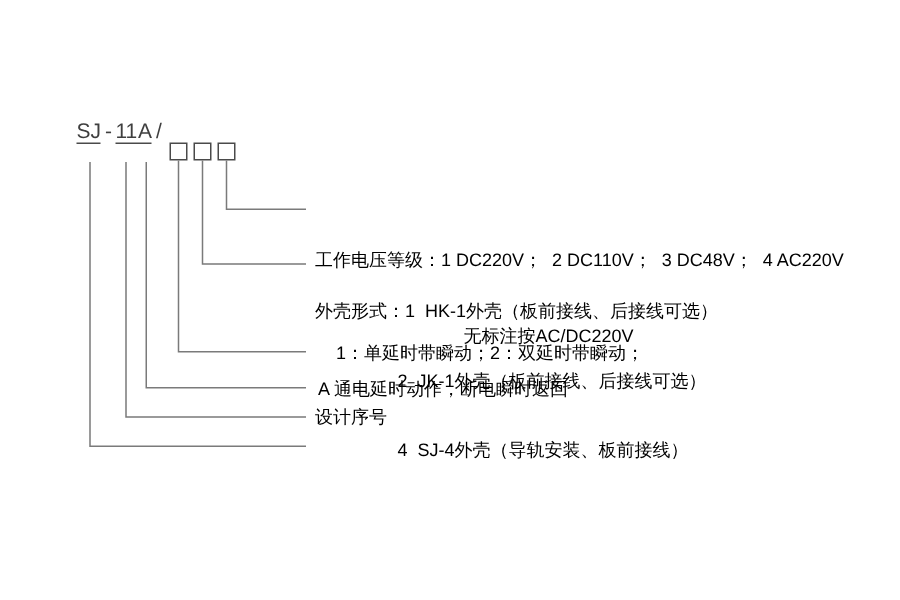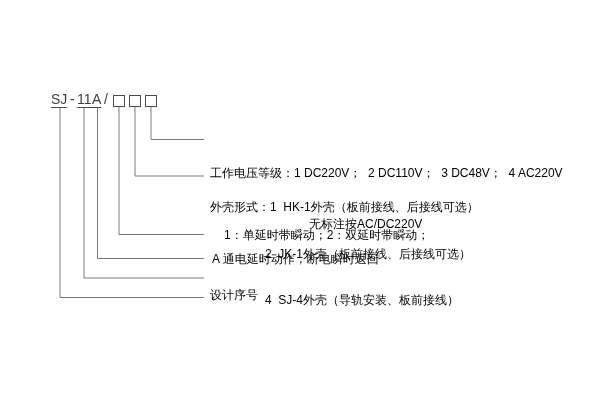--- a/index.html
+++ b/index.html
@@ -12,21 +12,21 @@
     width: 600px;
     height: 400px;
     background: #ffffff;
     font-family: "Liberation Sans", "DejaVu Sans", sans-serif;
     color: #3f3f3f;
     overflow: hidden;
   }
   
   .code-part {
     position: absolute;
-    top: 92px;
+    top: 80px;
     font-size: 14px;
     line-height: 15px;
     font-weight: 500;
     color: #3f3f3f;
     white-space: pre;
   }
   .code-underlined {
     border-bottom: 1px solid #4a4a4a;
     padding-bottom: 0px;
   }
@@ -60,21 +60,21 @@
     white-space: pre;
     color: #000000;
   }
   .lbl-block div { white-space: pre; }
   .lbl-voltage { left: 210px; top: 131px; line-height: 17px; }
   .lbl-voltage .indent { margin-left: 99px; }
   .lbl-case { left: 210px; top: 169px; line-height: 15.5px; }
   .lbl-case .indent { margin-left: 55px; }
   .lbl-delay   { left: 224px; top: 228px; }
   .lbl-action  { left: 212px; top: 252px; }
-  .lbl-serial  { left: 210px; top: 288px; }
+  .lbl-serial  { left: 210px; top: 271px; }
   .lbl-product { left: 210px; top: 291px; }
 </style>
 </head>
 <body>
 
 <div id="screen">
 
   <span class="code-part code-underlined" style="left:51px;">SJ</span>
   <span class="code-part" style="left:70px;">-</span>
   <span class="code-part code-underlined" style="left:77px;text-align:right;">11</span>

